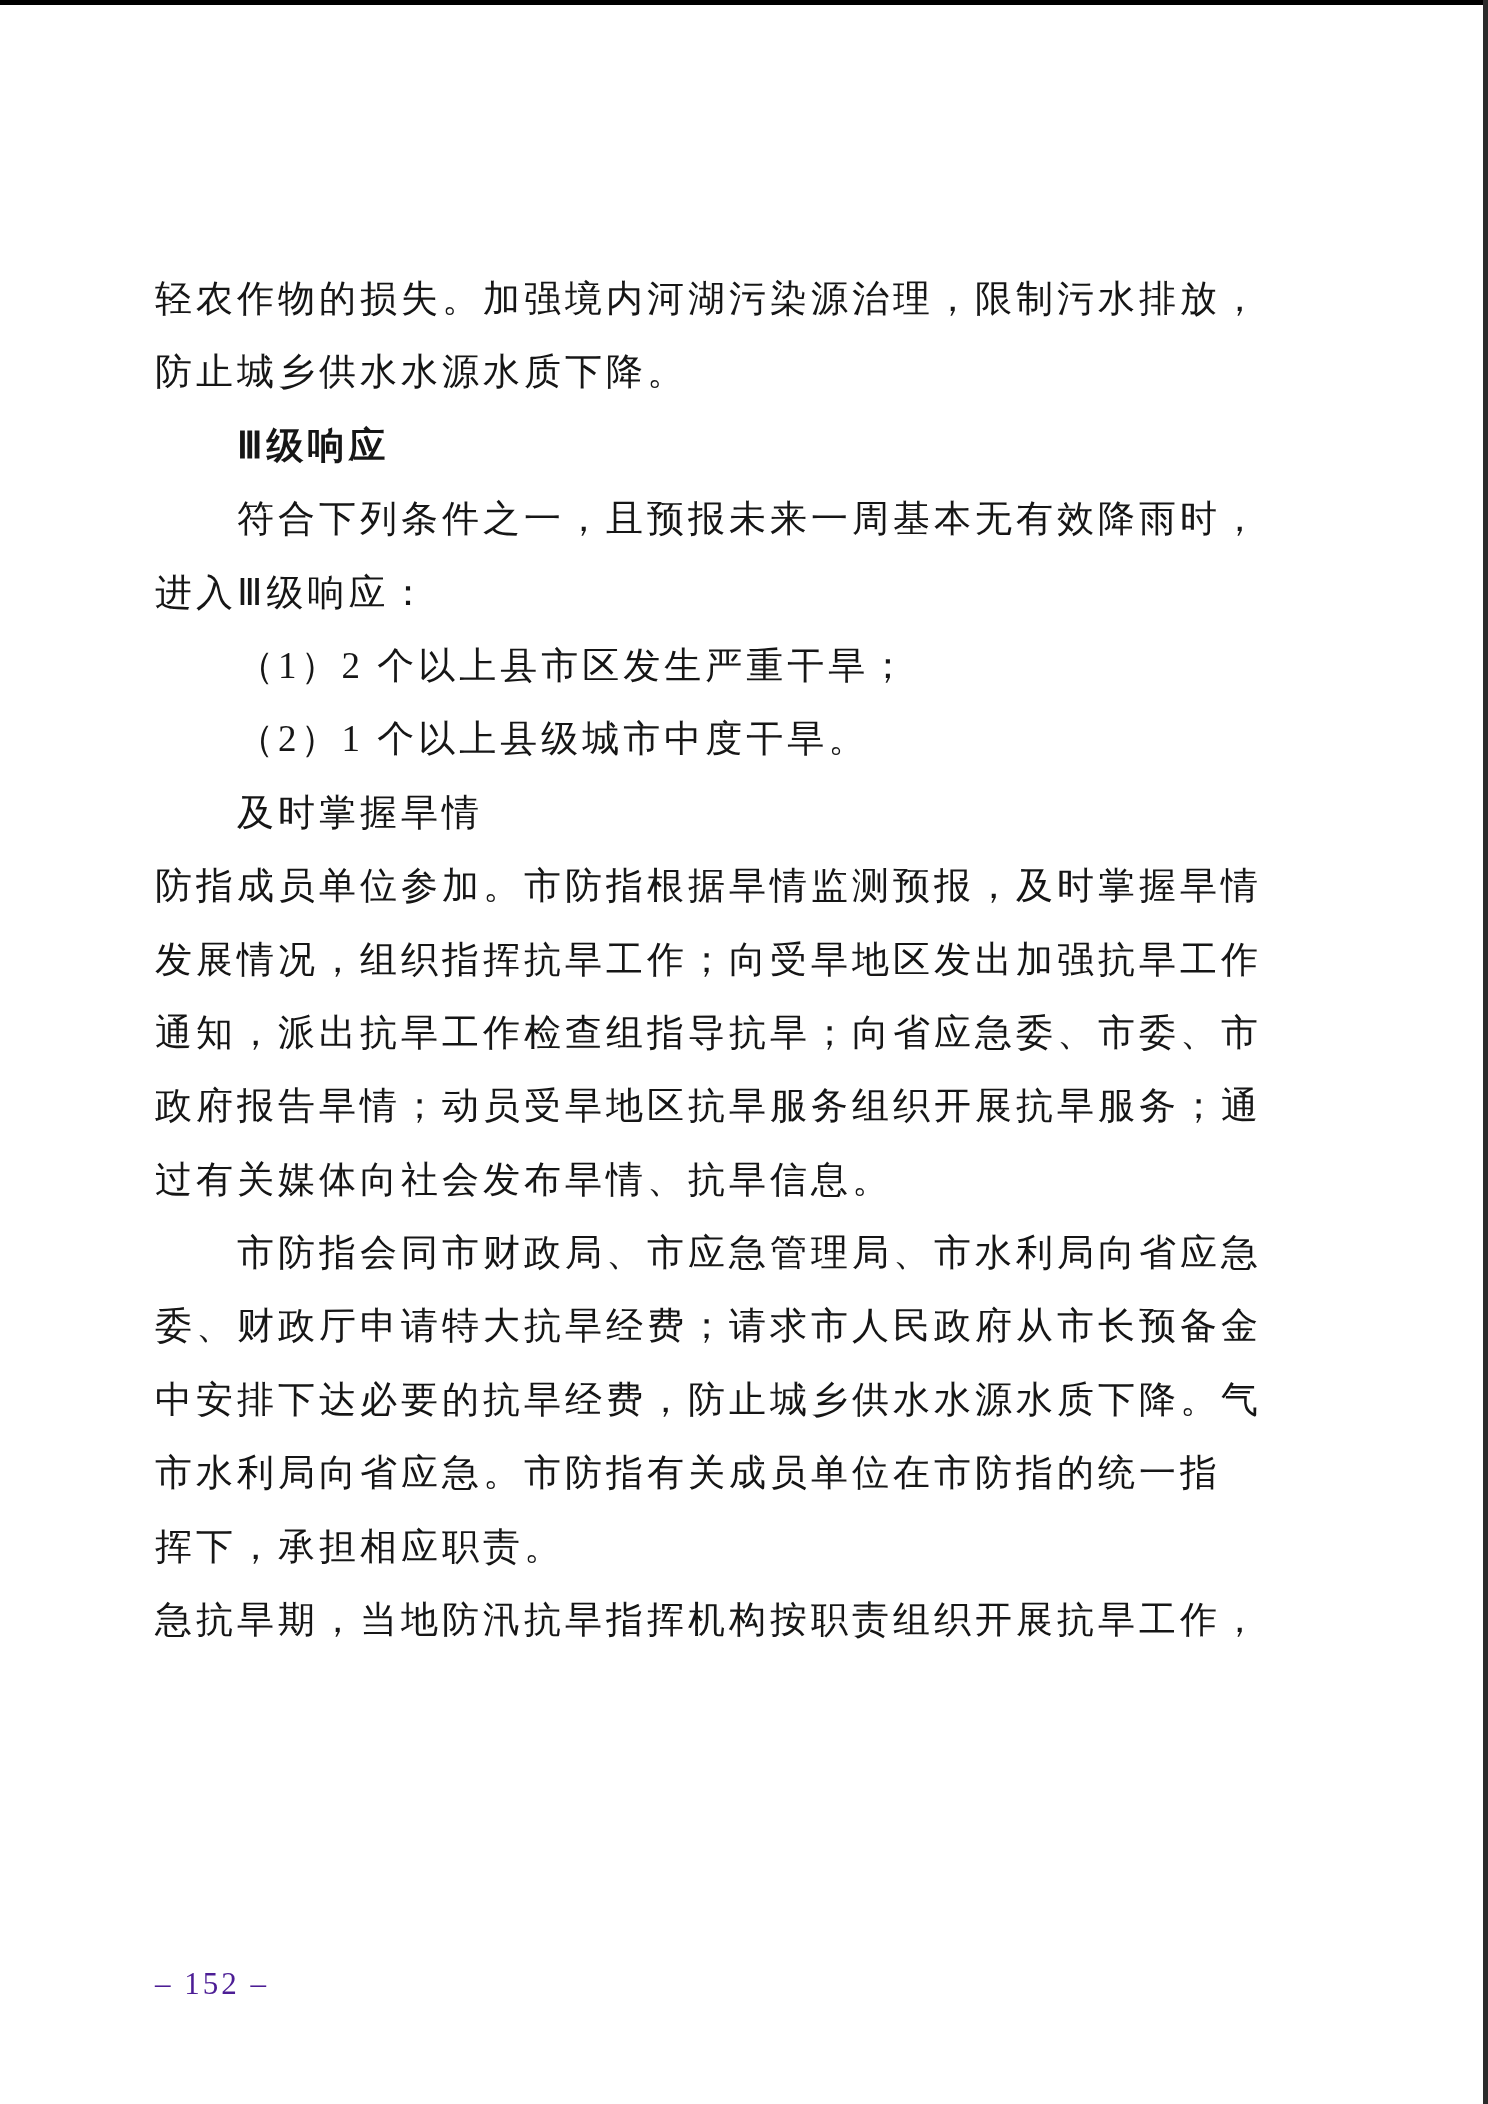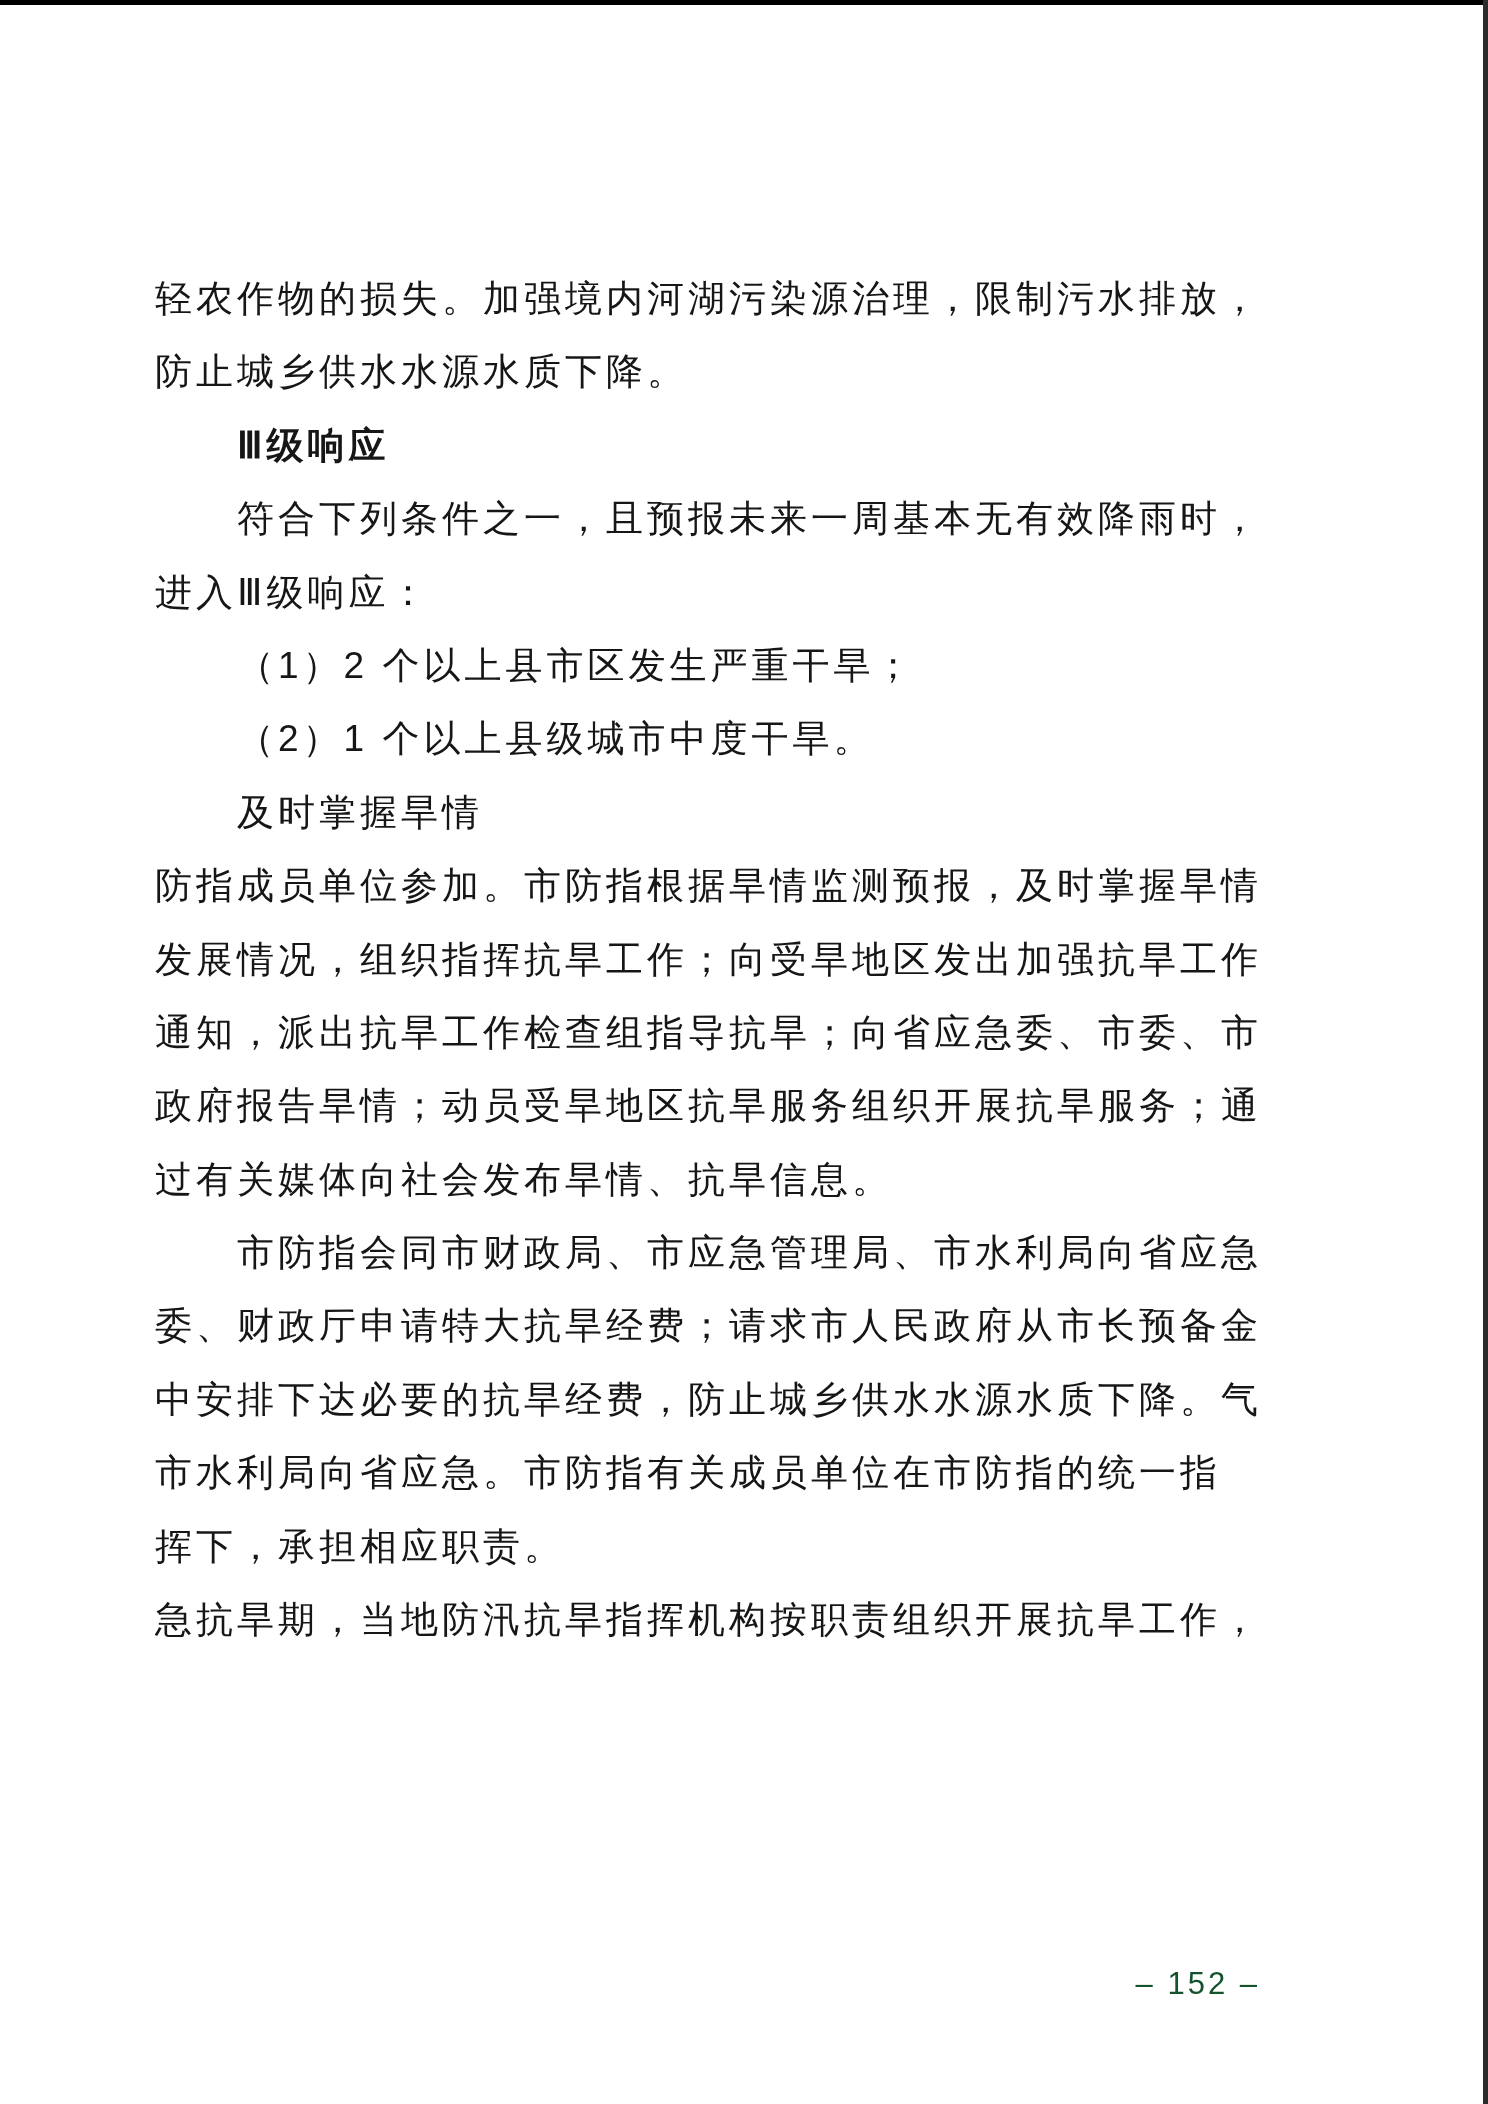--- a/index.html
+++ b/index.html
@@ -7,21 +7,21 @@
     padding: 0;
     background: #e8e8e8;
   }
   .page {
     position: relative;
     width: 1488px;
     height: 2104px;
     margin: 0 auto;
     background: #ffffff;
     overflow: hidden;
-    font-family: Liberation Sans, sans-serif;
+    font-family: Liberation Serif, serif;
     color: #161616;
   }
   .scan-edge-top {
     position: absolute;
     top: 0; left: 0;
     width: 100%; height: 5px;
     background: #000000;
   }
   .scan-edge-right {
     position: absolute;
@@ -46,24 +46,24 @@
     padding-left: 82px;
   }
   .line.bold {
     font-weight: bold;
   }
   .page-footer {
     position: absolute;
     left: 155px;
     top: 1966px;
     width: 1105px;
-    text-align: right;
+    text-align: left;
     font-size: 31px;
     letter-spacing: 3px;
-    color: #14532d;
+    color: #4c1d95;
   }
 </style>
 </head>
 <body>
 
 <div class="page">
   <div class="scan-edge-top"></div>
   <div class="scan-edge-right"></div>
 
   <div class="text-block">

